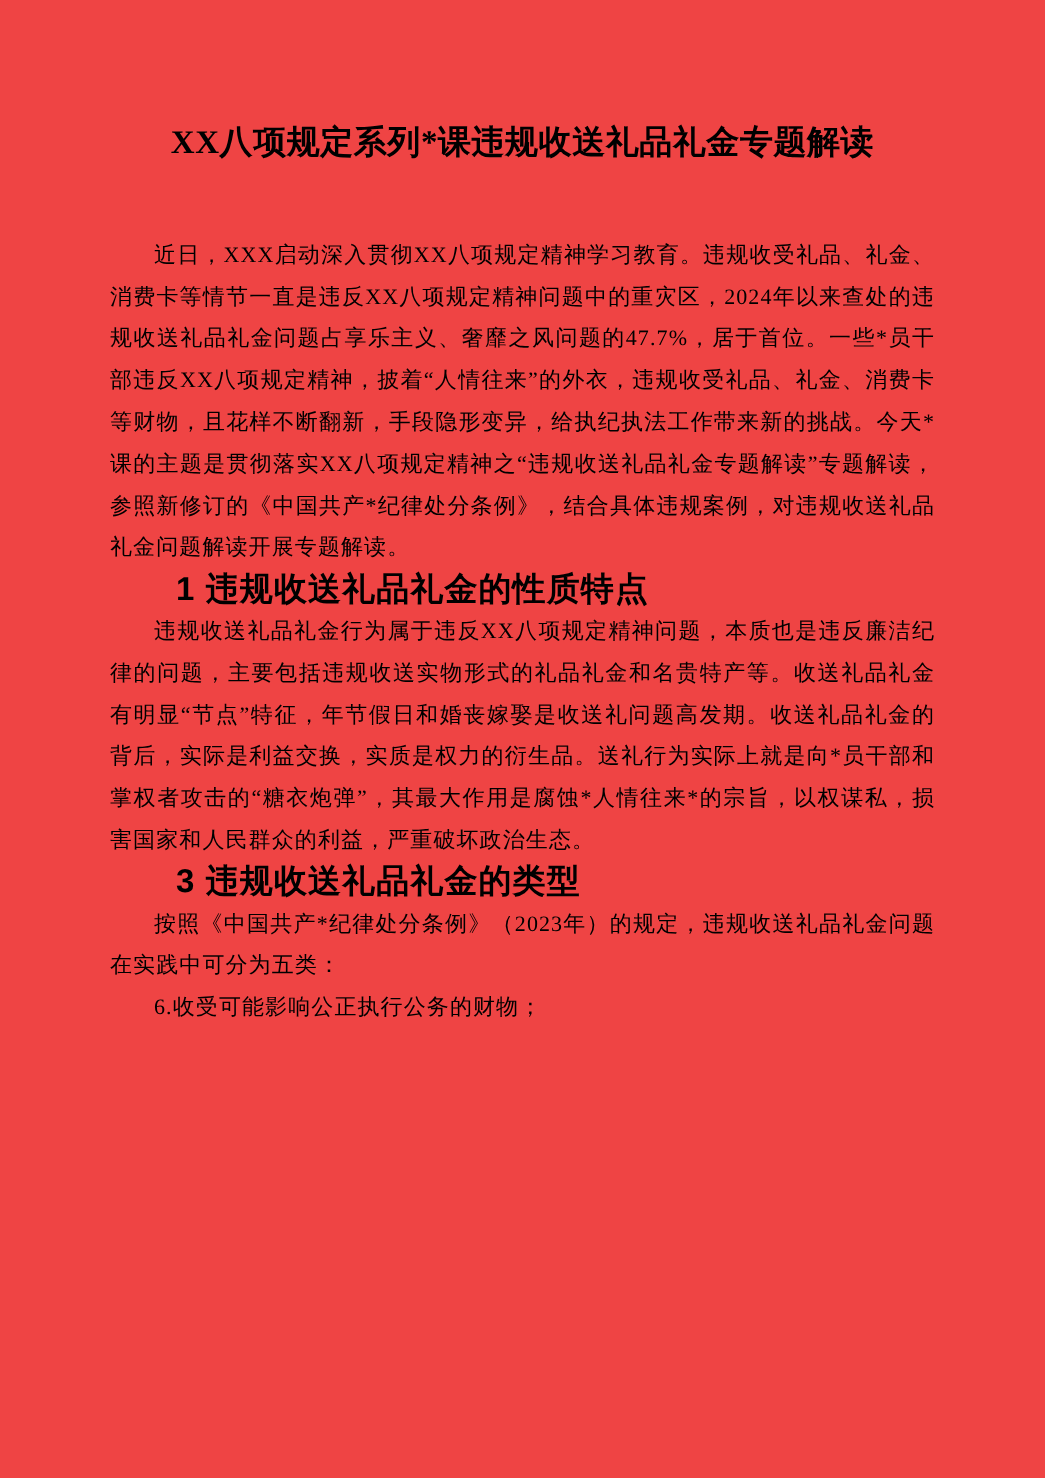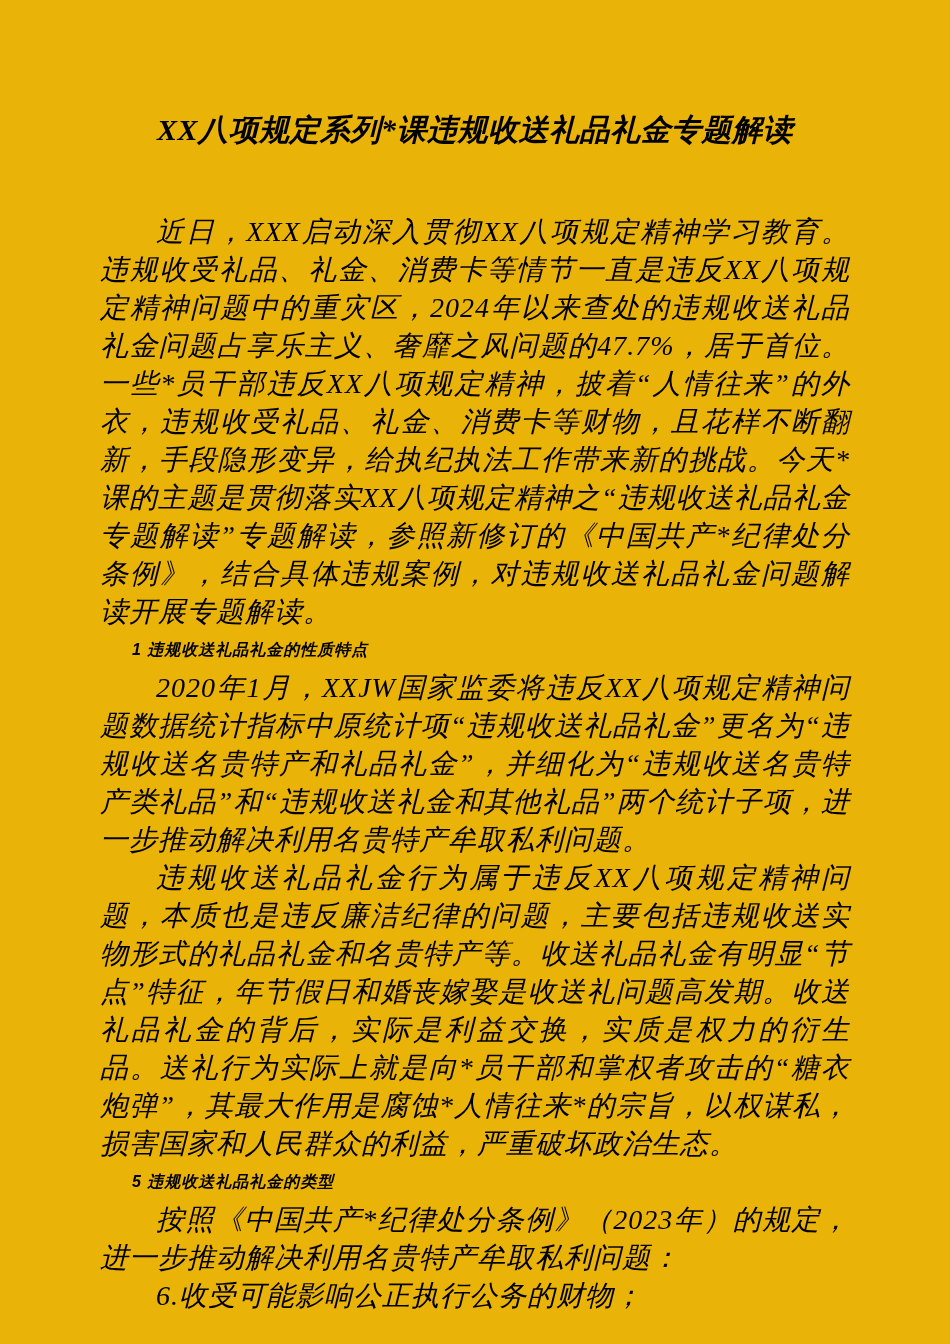--- a/index.html
+++ b/index.html
@@ -5,75 +5,73 @@
   * { box-sizing: border-box; }
   html, body {
     margin: 0;
     padding: 0;
     background: #ffffff;
   }
   .page {
     position: relative;
     width: 950px;
     height: 1344px;
-    background: #eab308;
+    background: #ef4444;
     color: #000000;
     overflow: hidden;
-    font-style: italic;
   }
   .doc-title {
     font-family: "Liberation Serif", "DejaVu Serif", serif;
     font-weight: bold;
     font-size: 30px;
     line-height: 48px;
     letter-spacing: 0.5px;
     text-align: center;
     margin: 106px 0 59px 0;
     color: #000000;
   }
   .doc-body {
     width: 750px;
     margin-left: 100px;
   }
   .para {
     font-family: "Liberation Serif", "DejaVu Serif", serif;
-    font-size: 28px;
+    font-size: 20px;
     line-height: 38px;
     letter-spacing: 1px;
     text-align: justify;
     text-justify: inter-ideograph;
     text-indent: 2em;
     margin: 0;
     color: #000000;
   }
   .heading {
     font-family: "Liberation Sans", "DejaVu Sans", sans-serif;
     font-weight: 700;
-    font-size: 16px;
+    font-size: 30px;
     line-height: 38px;
     letter-spacing: 1px;
     text-indent: 2em;
     margin: 0;
     color: #000000;
   }
 </style>
 </head>
 <body>
 
 <div class="page">
   <h1 class="doc-title">XX八项规定系列*课违规收送礼品礼金专题解读</h1>
 
   <div class="doc-body">
     <p class="para">近日，XXX启动深入贯彻XX八项规定精神学习教育。违规收受礼品、礼金、消费卡等情节一直是违反XX八项规定精神问题中的重灾区，2024年以来查处的违规收送礼品礼金问题占享乐主义、奢靡之风问题的47.7%，居于首位。一些*员干部违反XX八项规定精神，披着“人情往来”的外衣，违规收受礼品、礼金、消费卡等财物，且花样不断翻新，手段隐形变异，给执纪执法工作带来新的挑战。今天*课的主题是贯彻落实XX八项规定精神之“违规收送礼品礼金专题解读”专题解读，参照新修订的《中国共产*纪律处分条例》，结合具体违规案例，对违规收送礼品礼金问题解读开展专题解读。</p>
 
     <h2 class="heading">1 违规收送礼品礼金的性质特点</h2>
 
-    <p class="para">2020年1月，XXJW国家监委将违反XX八项规定精神问题数据统计指标中原统计项“违规收送礼品礼金”更名为“违规收送名贵特产和礼品礼金”，并细化为“违规收送名贵特产类礼品”和“违规收送礼金和其他礼品”两个统计子项，进一步推动解决利用名贵特产牟取私利问题。</p>
 
     <p class="para">违规收送礼品礼金行为属于违反XX八项规定精神问题，本质也是违反廉洁纪律的问题，主要包括违规收送实物形式的礼品礼金和名贵特产等。收送礼品礼金有明显“节点”特征，年节假日和婚丧嫁娶是收送礼问题高发期。收送礼品礼金的背后，实际是利益交换，实质是权力的衍生品。送礼行为实际上就是向*员干部和掌权者攻击的“糖衣炮弹”，其最大作用是腐蚀*人情往来*的宗旨，以权谋私，损害国家和人民群众的利益，严重破坏政治生态。</p>
 
-    <h2 class="heading">5 违规收送礼品礼金的类型</h2>
+    <h2 class="heading">3 违规收送礼品礼金的类型</h2>
 
-    <p class="para">按照《中国共产*纪律处分条例》（2023年）的规定，进一步推动解决利用名贵特产牟取私利问题：</p>
+    <p class="para">按照《中国共产*纪律处分条例》（2023年）的规定，违规收送礼品礼金问题在实践中可分为五类：</p>
 
     <p class="para">6.收受可能影响公正执行公务的财物；</p>
   </div>
 </div>
 
 </body></html>

